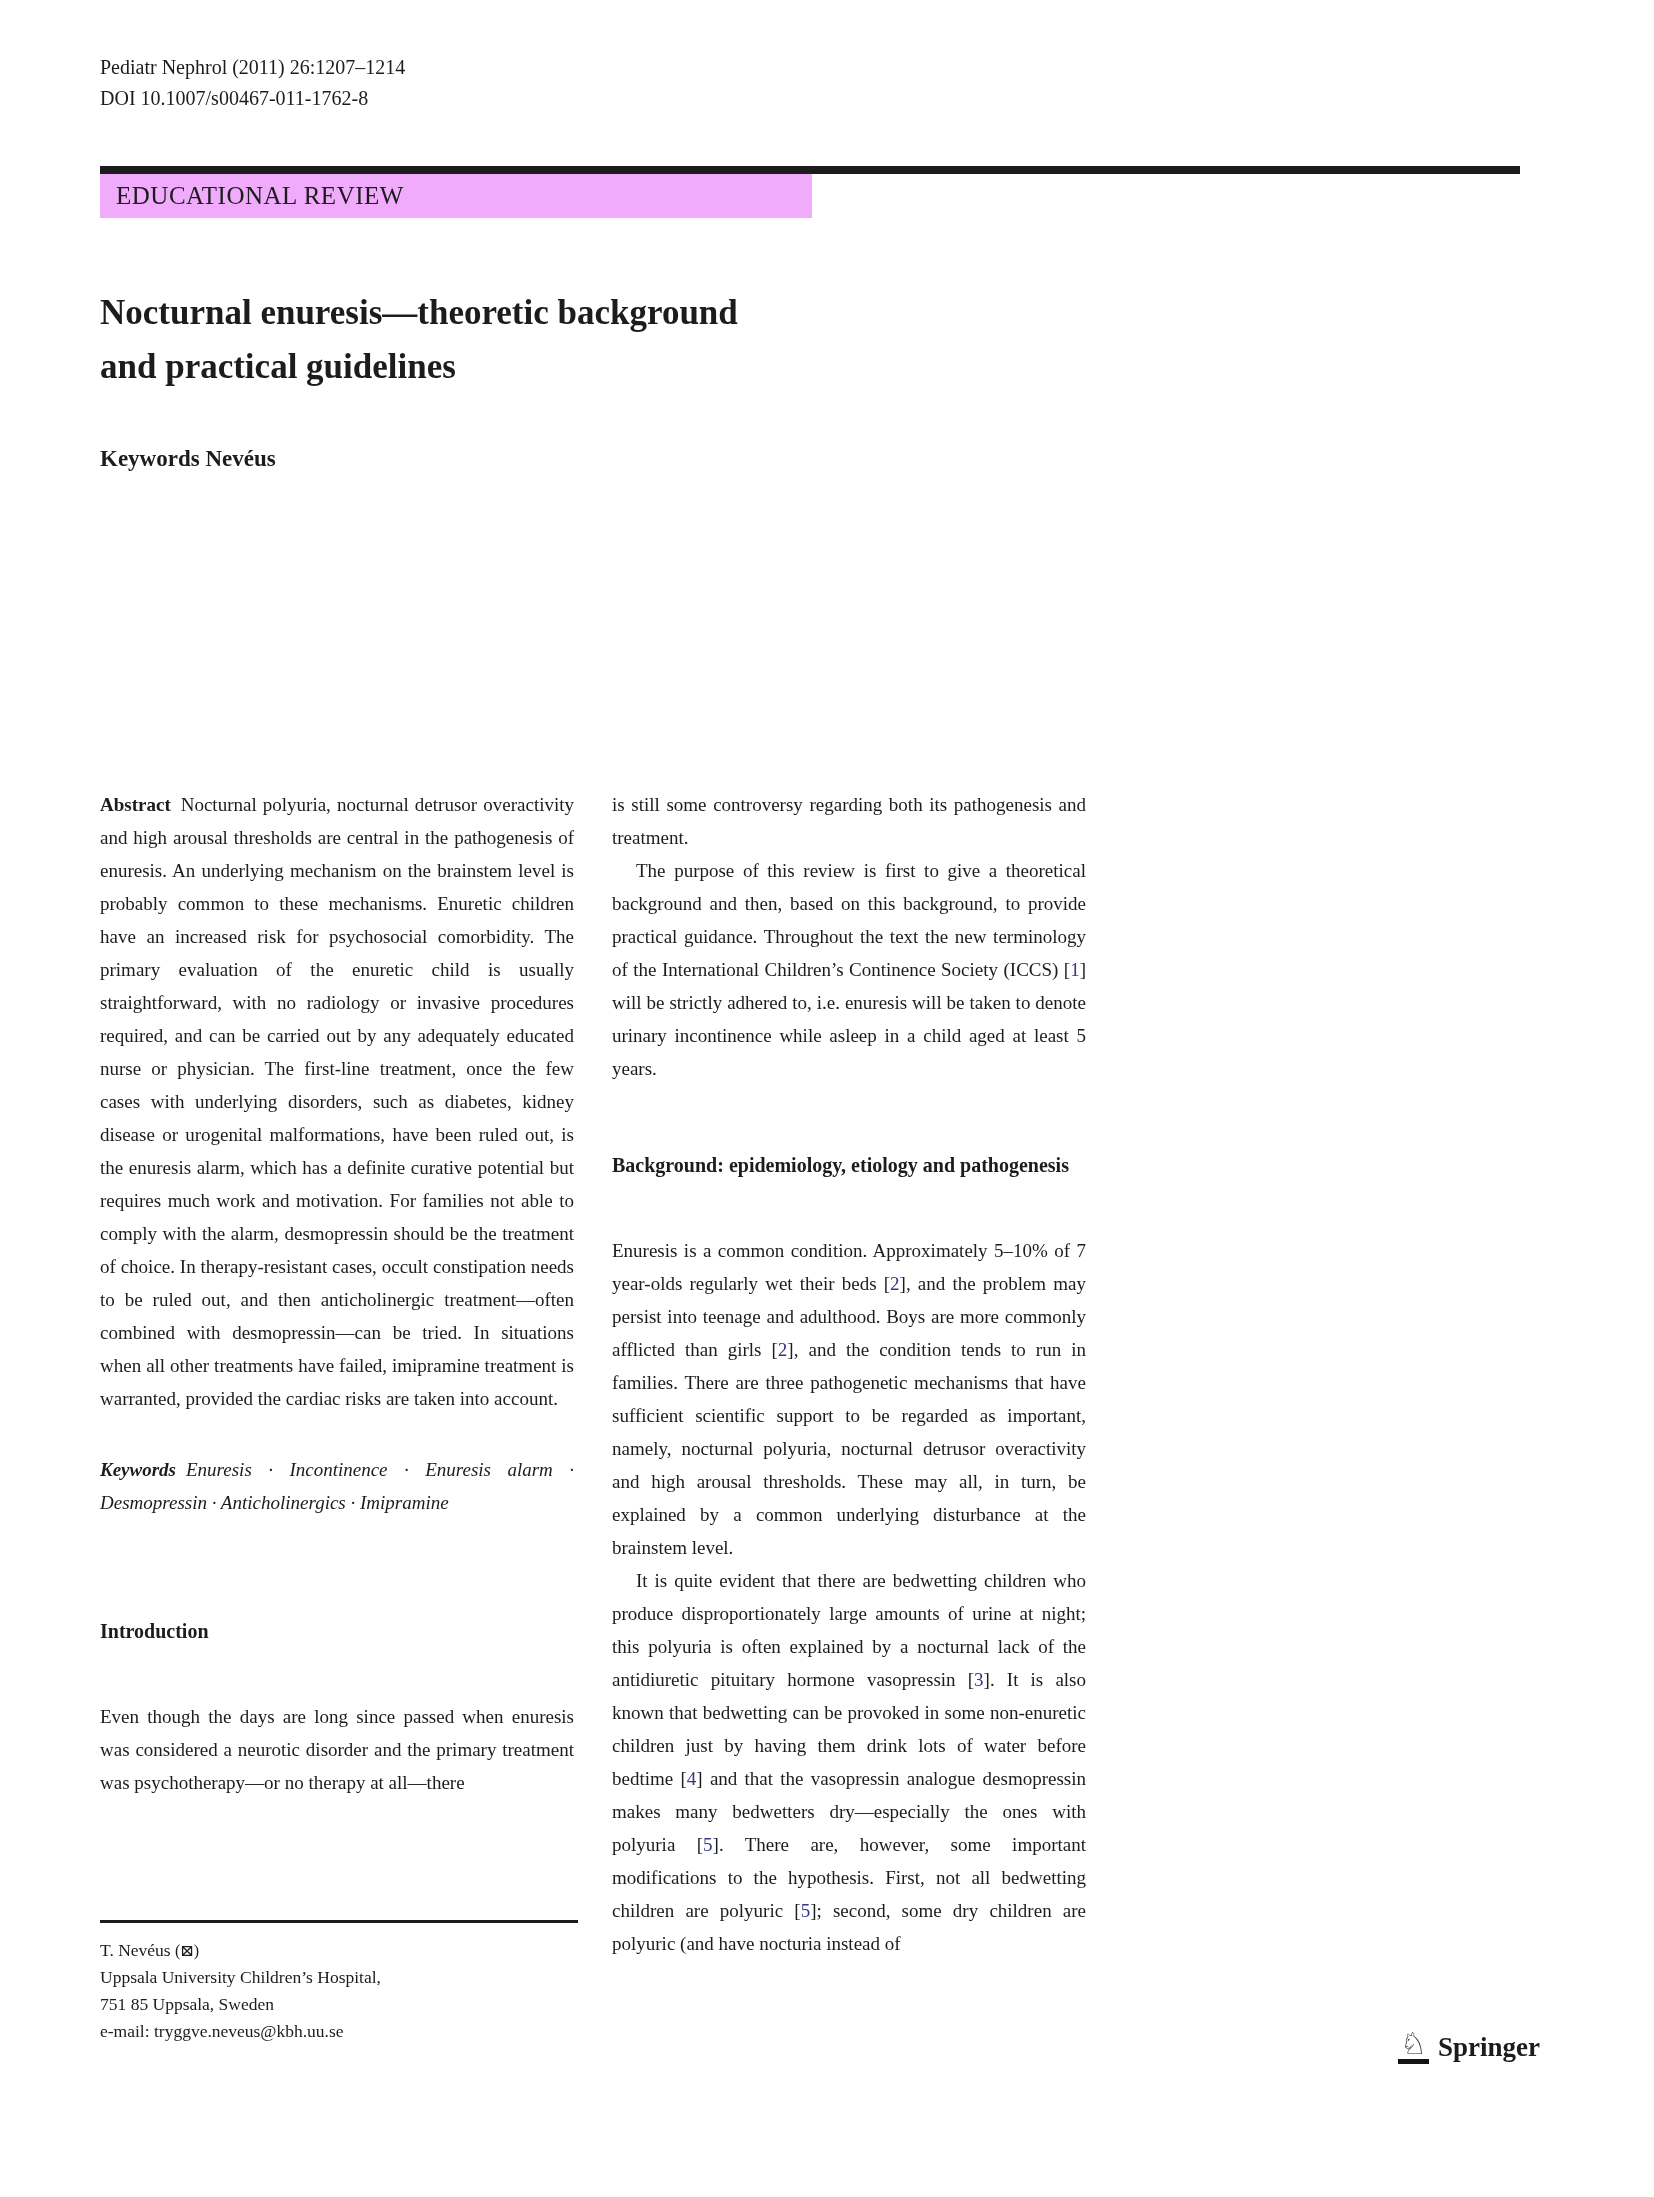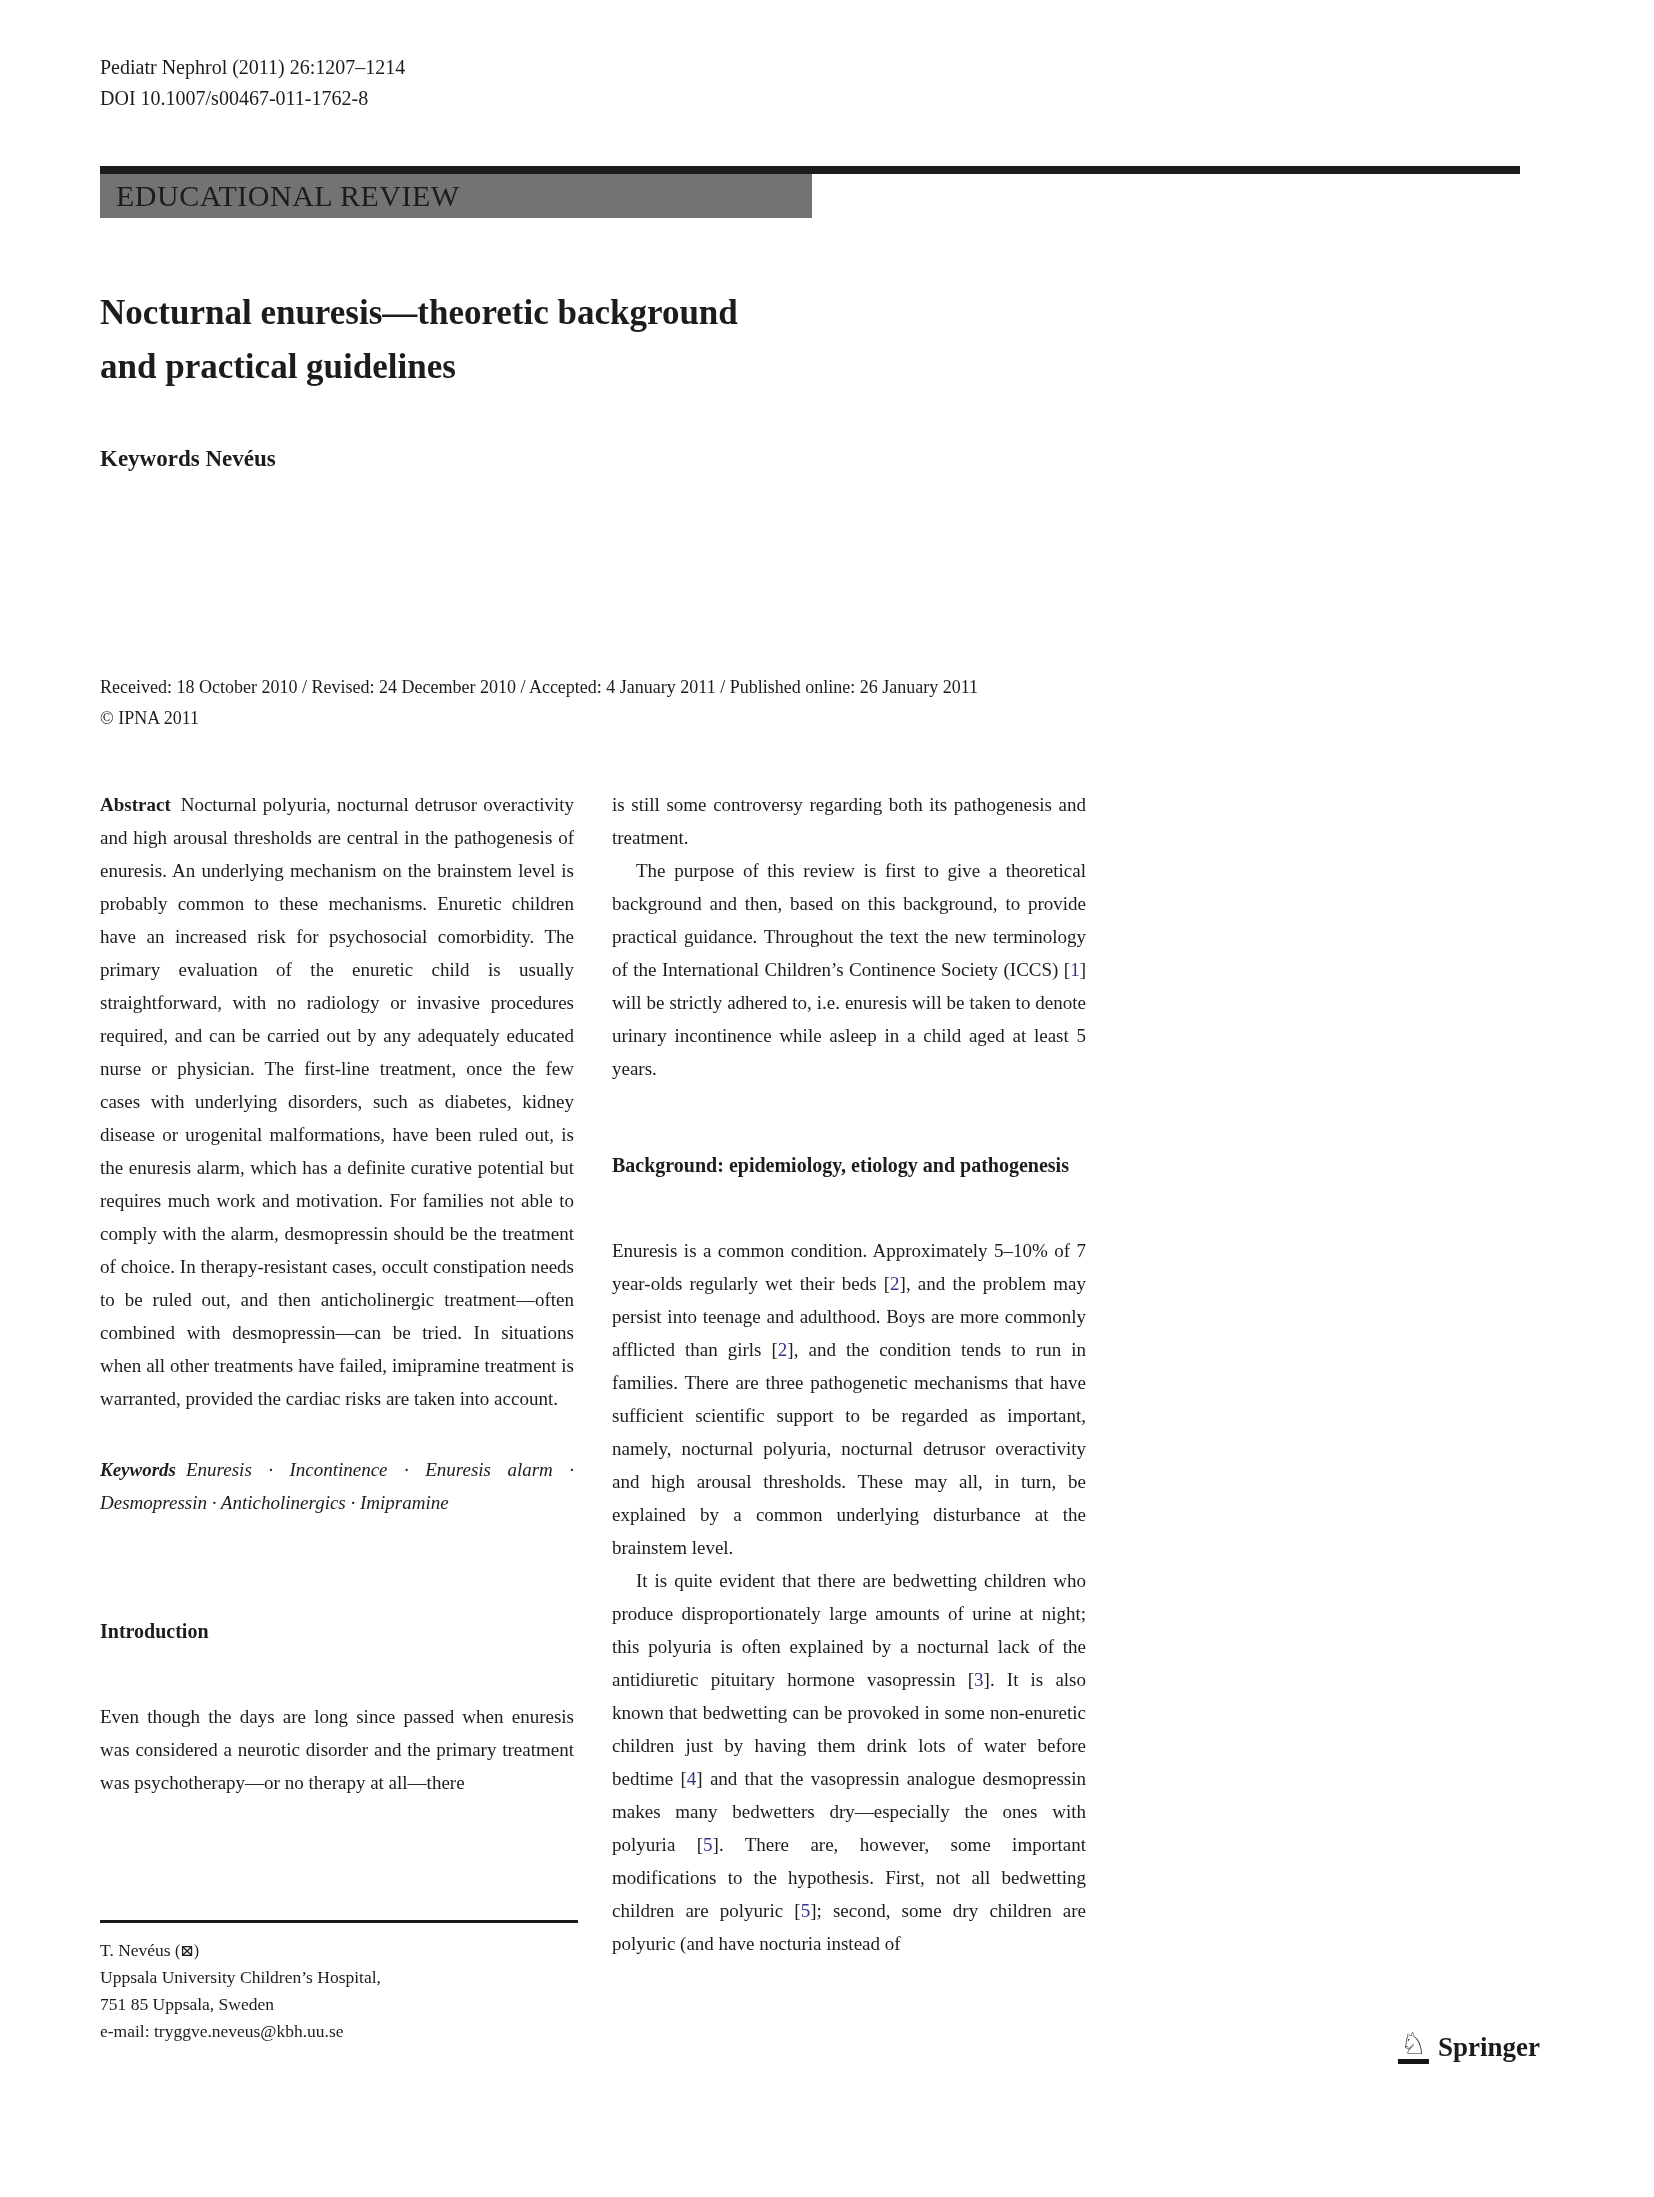--- a/index.html
+++ b/index.html
@@ -16,24 +16,24 @@
     position: absolute; left: 100px; top: 52px;
     font-size: 20px; line-height: 31px;
   }
   .toprule {
     position: absolute; left: 100px; top: 166px;
     width: 1420px; height: 8px; background: #1c1c1c;
   }
   .banner {
     position: absolute; left: 100px; top: 174px;
     width: 712px; height: 44px;
-    background: #737373;
+    background: #f0abfc;
     display: flex; align-items: center;
     padding-left: 16px; box-sizing: border-box;
-    font-size: 30px; letter-spacing: 0.5px;
+    font-size: 25px; letter-spacing: 0.5px;
   }
   h1.title {
     position: absolute; left: 100px; top: 286px;
     width: 680px; margin: 0;
     font-size: 35px; line-height: 54px; font-weight: bold;
   }
   .author {
     position: absolute; left: 100px; top: 446px;
     font-size: 23px; font-weight: bold;
   }
@@ -90,24 +90,20 @@
   <div class="toprule"></div>
 
   <div class="banner">
     <span>EDUCATIONAL REVIEW</span>
   </div>
 
   <h1 class="title">Nocturnal enuresis—theoretic background and practical guidelines</h1>
 
   <div class="author">Keywords Nevéus</div>
 
-  <div class="history">
-    <div>Received: 18 October 2010 / Revised: 24 December 2010 / Accepted: 4 January 2011 / Published online: 26 January 2011</div>
-    <div>© IPNA 2011</div>
-  </div>
 
   <main class="columns">
 
     <div class="col">
       <p class="para">
         <span class="blabel">Abstract</span><span>Nocturnal polyuria, nocturnal detrusor overactivity and high arousal thresholds are central in the pathogenesis of enuresis. An underlying mechanism on the brainstem level is probably common to these mechanisms. Enuretic children have an increased risk for psychosocial comorbidity. The primary evaluation of the enuretic child is usually straightforward, with no radiology or invasive procedures required, and can be carried out by any adequately educated nurse or physician. The first-line treatment, once the few cases with underlying disorders, such as diabetes, kidney disease or urogenital malformations, have been ruled out, is the enuresis alarm, which has a definite curative potential but requires much work and motivation. For families not able to comply with the alarm, desmopressin should be the treatment of choice. In therapy-resistant cases, occult constipation needs to be ruled out, and then anticholinergic treatment—often combined with desmopressin—can be tried. In situations when all other treatments have failed, imipramine treatment is warranted, provided the cardiac risks are taken into account.</span>
       </p>
 
       <p class="para keywords">
         <span class="blabel">Keywords</span><span>Enuresis · Incontinence · Enuresis alarm · Desmopressin · Anticholinergics · Imipramine</span>

